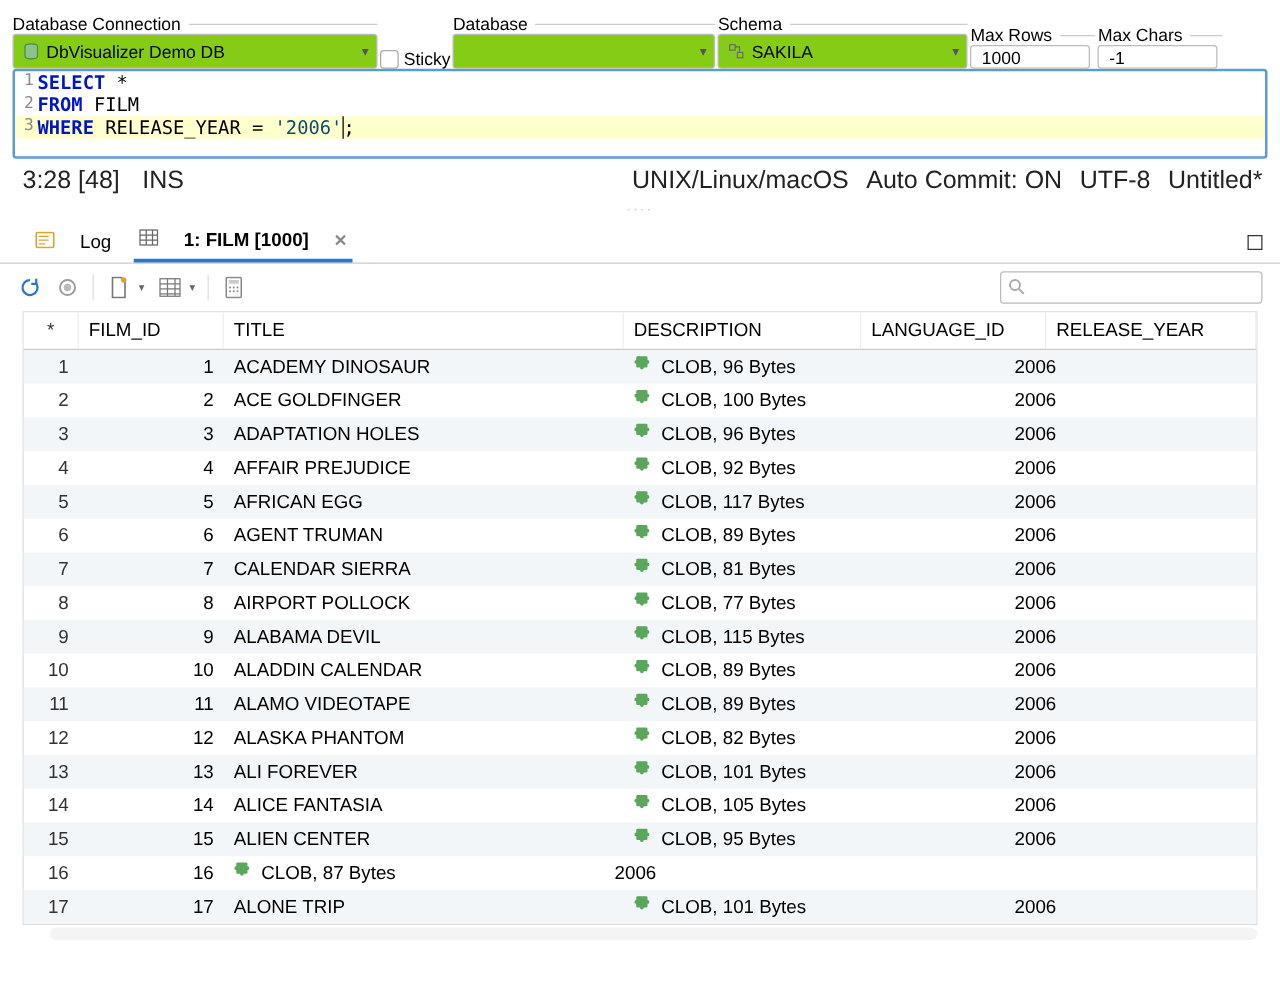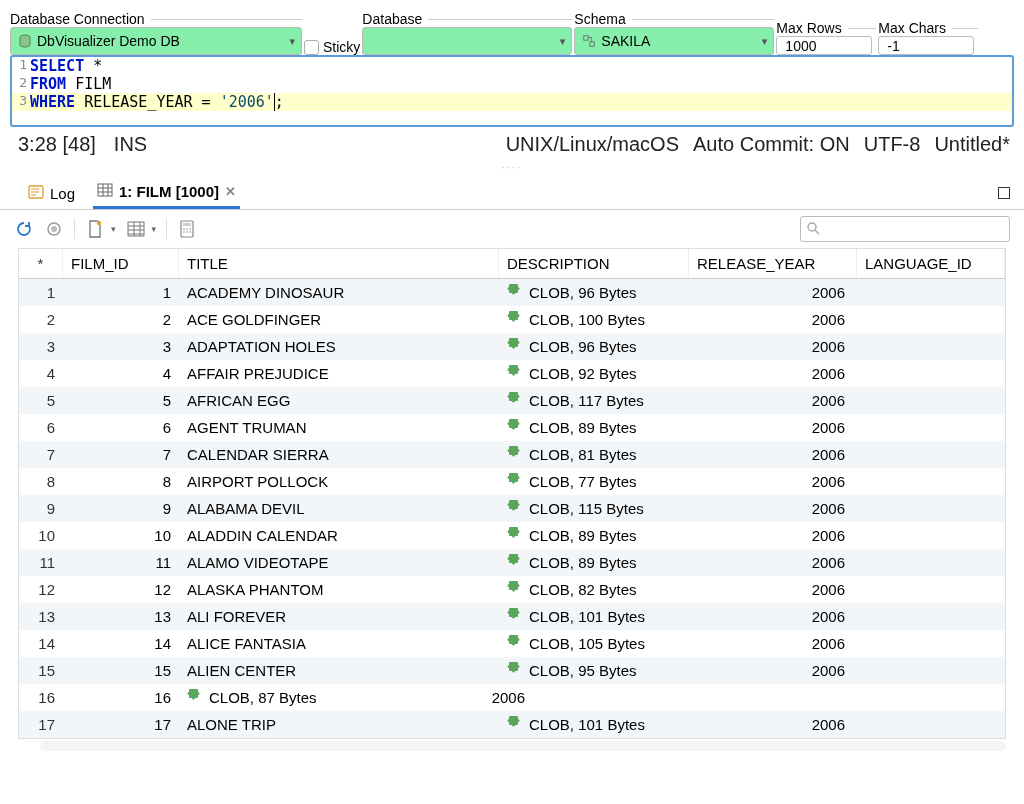--- a/index.html
+++ b/index.html
@@ -1,18 +1,18 @@
 <!DOCTYPE html>
 <html><head>
 <meta charset="utf-8">
 <style>
 * { box-sizing: border-box; margin: 0; padding: 0; }
 body { font-family: -apple-system, "Helvetica Neue", Arial, sans-serif; font-size: 14px; color: #000; background: #fff; width: 1024px; overflow: hidden; }
 .top-bar { display: flex; align-items: flex-end; gap: 2px; padding: 0 10px; height: 55px; }
-.combo { display: flex; align-items: center; border: 1px solid #bbb; border-radius: 3px; height: 28px; background: #86efac; padding: 0 6px; }
+.combo { display: flex; align-items: center; border: 1px solid #bbb; border-radius: 3px; height: 28px; background: #84cc16; padding: 0 6px; }
 .combo .txt { flex: 1; padding-left: 4px; }
 .combo .chev { color: #555; font-size: 11px; padding-left: 6px; }
 .ico { width: 16px; height: 16px; display: inline-flex; align-items: center; justify-content: center; }
 .sticky-wrap { display: flex; align-items: center; padding-top: 2px; gap: 4px; }
 .chk { width: 15px; height: 15px; border: 1px solid #aaa; border-radius: 3px; background: #fff; }
 .textin { border: 1px solid #bbb; border-radius: 3px; height: 19px; padding: 0 8px; font-size: 14px; }
 fieldset { border: none; border-top: 1px solid #ccc; padding: 0; margin-top: 6px; }
 fieldset legend { padding: 0 6px 0 0; font-size: 14px; }
 .fs-conn { width: 292px; }
 .fs-db { width: 210px; }
@@ -24,21 +24,21 @@
 .gutter { width: 18px; text-align: right; color: #888; padding-right: 3px; user-select: none; font-size: 13px; }
 .code { white-space: pre; }
 .kw { color: #0016c6; font-weight: bold; }
 .str { color: #0c4a6e; }
 .hl { background: #ffffcc; }
 .caret { border-right: 1.5px solid #000; }
 .status-bar { display: flex; padding: 6px 14px 6px 18px; font-size: 20px; color: #222; }
 .status-bar .left { display: flex; gap: 18px; }
 .status-bar .right { margin-left: auto; display: flex; gap: 14px; }
 .tabs-row { display: flex; align-items: center; border-bottom: 1px solid #ccc; padding: 4px 14px 0 24px; gap: 14px; }
-.tab { display: flex; align-items: center; gap: 6px; padding: 6px 4px; font-size: 15px; cursor: pointer; }
+.tab { display: flex; align-items: center; gap: 20px; padding: 6px 4px; font-size: 15px; cursor: pointer; }
 .tab.active { border-bottom: 3px solid #2b76cf; font-weight: bold; }
 .tab .close { color: #888; font-size: 13px; }
 .max-ico { margin-left: auto; width: 12px; height: 12px; border: 1.5px solid #333; }
 .toolbar { display: flex; align-items: center; gap: 10px; padding: 6px 14px; }
 .tool-btn { width: 20px; height: 20px; display: flex; align-items: center; justify-content: center; color: #555; }
 .tool-btn.blue { color: #2b76cf; }
 .dd-arr { font-size: 9px; color: #666; margin-left: -4px; }
 .search-wrap { margin-left: auto; position: relative; }
 .search-box { width: 210px; height: 26px; border: 1px solid #bbb; border-radius: 3px; padding: 0 6px 0 24px; font-size: 14px; }
 .search-ico { position: absolute; left: 6px; top: 5px; color: #aaa; font-size: 14px; }
@@ -230,22 +230,22 @@
     <input class="search-box" style="">
   </div>
 </div>
 
 <div class="grid-wrap">
   <div class="grid-head">
     <div class="gh c-rownum">*</div>
     <div class="gh c-filmid">FILM_ID</div>
     <div class="gh c-title">TITLE</div>
     <div class="gh c-desc">DESCRIPTION</div>
+    <div class="gh c-lang">LANGUAGE_ID</div>
     <div class="gh c-year" style="text-align:left">RELEASE_YEAR</div>
-    <div class="gh c-lang">LANGUAGE_ID</div>
   </div>
   <div class="grid-body" id="grid-body">
       <div class="grow alt">
         <div class="gc c-rownum">1</div>
         <div class="gc c-filmid">1</div>
         <div class="gc c-title">ACADEMY DINOSAUR</div>
         <div class="gc c-desc">
           <span><svg class="puzzle" viewBox="0 0 16 16">
               <path d="M6 1h4a1 1 0 0 1 1 1v2a1.5 1.5 0 1 1 0 3v2a1 1 0 0 1-1 1H8a1.5 1.5 0 1 1-3 0H3a1 1 0 0 1-1-1V7a1.5 1.5 0 1 1 0-3V2a1 1 0 0 1 1-1h3z" fill="#5aa65a"></path>
             </svg></span>

